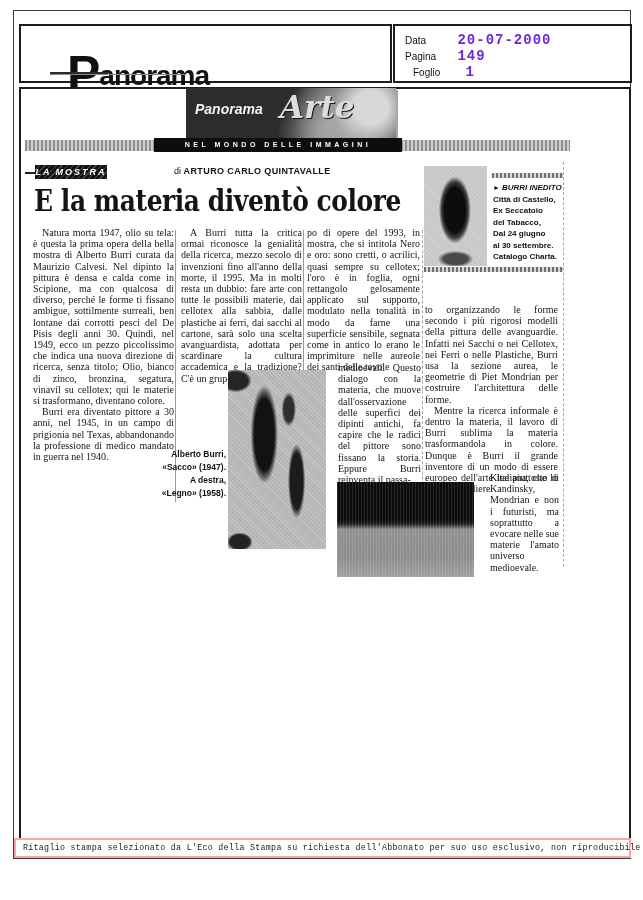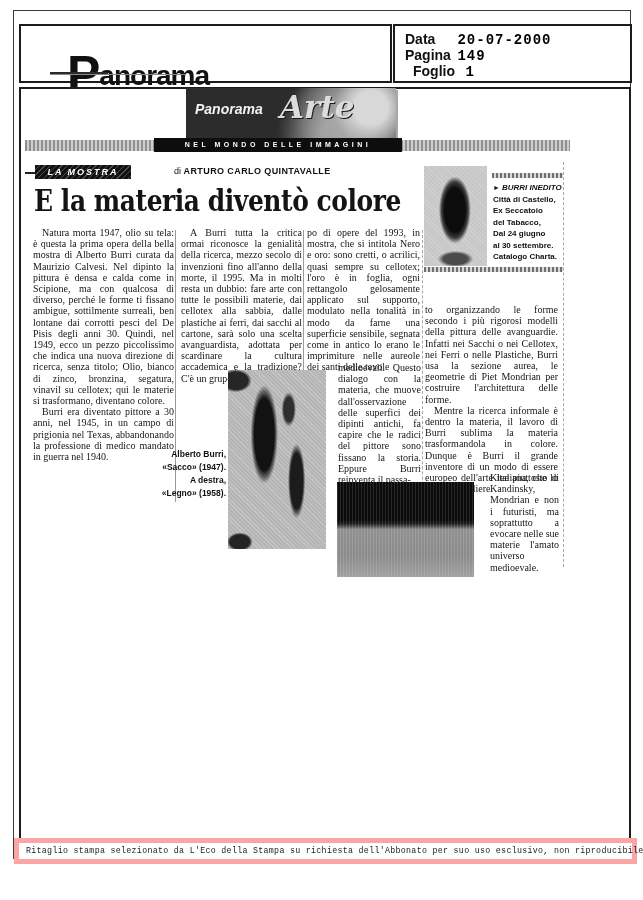--- a/index.html
+++ b/index.html
@@ -12,41 +12,41 @@
   .meta-box{left:393px;top:24px;width:235px;height:55px;border:2px solid #1c1c1c;background:#fff;}
   .main-frame{left:19px;top:87px;width:608px;height:749px;border:2px solid #1c1c1c;background:#fff;}
   
   .logo{left:46px;top:28px;font-family:"Liberation Sans",sans-serif;font-weight:bold;color:#111;letter-spacing:-1px;}
   .logo .big-p{font-size:50px;line-height:40px;vertical-align:-6px;}
   .logo .rest{font-size:28px;}
   .logo-rule-thick{left:48px;top:70px;width:58px;height:3px;background:#2b2b2b;}
   .logo-rule-thin{left:48px;top:71px;width:136px;height:1px;background:#888;}
   
   .meta-row{position:absolute;left:10px;font-family:"Liberation Sans",sans-serif;}
-  .meta-label{display:inline-block;width:48px;font-size:14px;color:#111;font-weight:bold;}
-  .meta-value{font-family:"Liberation Mono",monospace;font-size:14px;font-weight:bold;color:#000000;letter-spacing:1px;}
+  .meta-label{display:inline-block;width:48px;font-size:10px;color:#111;}
+  .meta-value{font-family:"Liberation Mono",monospace;font-size:14px;font-weight:bold;color:#6d28d9;letter-spacing:1px;}
   
   .gray-band{left:25px;top:140px;width:545px;height:11px;
      background:repeating-linear-gradient(90deg,#8f8f8f 0 2px,#cfcfcf 2px 4px);}
   .banner-photo{left:186px;top:88px;width:210px;height:56px;
      background-color:#3f3f3f;
      background-image:radial-gradient(circle at 88% 35%,#d8d8d8 0 9%,rgba(180,180,180,.5) 20%,transparent 42%),
        radial-gradient(circle at 72% 85%,#9a9a9a 0 10%,transparent 38%),
        linear-gradient(100deg,#2c2c2c 0 50%,#5a5a5a 78%,#474747);
      box-shadow:2px 2px 0 rgba(0,0,0,.35);font-style:italic;}
   .banner-mag{position:absolute;left:9px;top:13px;color:#f2f2f2;font-family:"Liberation Sans",sans-serif;
      font-weight:bold;font-size:14px;letter-spacing:0;}
   .banner-section{position:absolute;left:94px;top:1px;color:#dcdcdc;font-family:"DejaVu Serif",serif;
      font-size:31px;font-weight:bold;text-shadow:1px 1px 0 #1a1a1a;}
   .tag-bar{left:154px;top:138px;width:248px;height:14px;background:#0d0d0d;color:#fff;
      font-family:"Liberation Sans",sans-serif;font-size:7px;font-weight:bold;letter-spacing:3.5px;
      text-align:center;line-height:14px;}
   
   .tag-line{left:25px;top:172px;width:26px;height:2px;background:#222;}
-  .mostra-tag{left:35px;top:165px;width:96px;height:14px;
+  .mostra-tag{left:35px;top:165px;width:72px;height:14px;
      background:repeating-linear-gradient(135deg,#111 0 3px,#4d4d4d 3px 4px);
      color:#fff;font-family:"Liberation Sans",sans-serif;font-style:italic;font-weight:bold;
      font-size:9px;letter-spacing:2px;text-align:center;line-height:14px;}
   .byline{left:138px;top:166px;font-family:"Liberation Sans",sans-serif;font-size:9px;color:#111;padding-left:36px;}
   .byline b{font-weight:bold;letter-spacing:.4px;}
   .headline{left:34px;top:184px;font-family:"DejaVu Serif",serif;font-size:29px;font-weight:600;
      color:#141414;white-space:nowrap;transform:scaleX(.86);transform-origin:left top;letter-spacing:-.5px;}
   
   .col{position:absolute;font-size:10px;line-height:11.2px;text-align:justify;color:#151515;}
   .col p{margin:0;}
@@ -81,21 +81,21 @@
        radial-gradient(ellipse 19px 40px at 49% 44%,#0c0c0c 0 55%,#3d3d3d 70%,transparent 84%),
        radial-gradient(ellipse 24px 11px at 50% 93%,#4a4a4a 0 50%,transparent 74%),
        repeating-linear-gradient(45deg,rgba(255,255,255,.18) 0 1px,transparent 1px 3px);}
   .hatch{position:absolute;background:repeating-linear-gradient(90deg,#6f6f6f 0 2px,#d8d8d8 2px 4px);}
   
   .infobox{left:493px;top:182px;width:70px;font-family:"Liberation Sans",sans-serif;
      font-size:8px;font-weight:bold;line-height:11.5px;color:#101010;}
   .infobox .title-row{font-style:italic;}
   .arrow{font-size:7px;margin-right:2px;}
   
-  .footer-box{left:14px;top:838px;width:613px;height:16px;border:5px solid #fca5a5;background:#fff;}
+  .footer-box{left:14px;top:838px;width:613px;height:16px;border:2px solid #fca5a5;background:#fff;}
   .footer-text{position:absolute;left:7px;top:3px;font-family:"Liberation Mono",monospace;
      font-size:8.3px;letter-spacing:.3px;color:#222;white-space:nowrap;}
 </style>
 </head>
 <body>
 
 <div id="page">
 
   <div class="abs outer-frame"></div>
 

